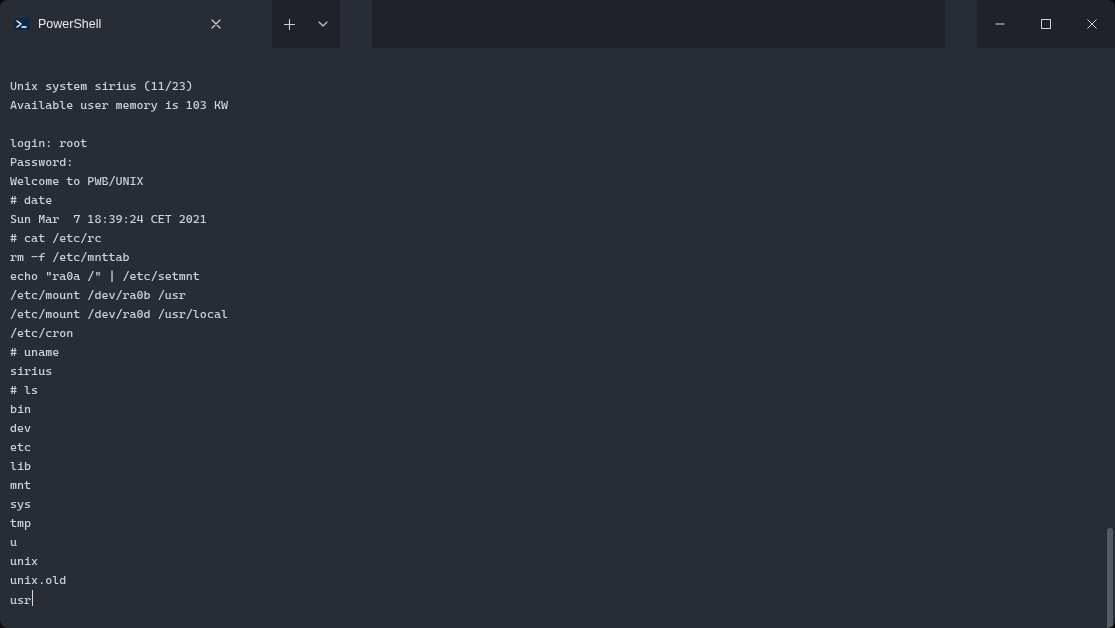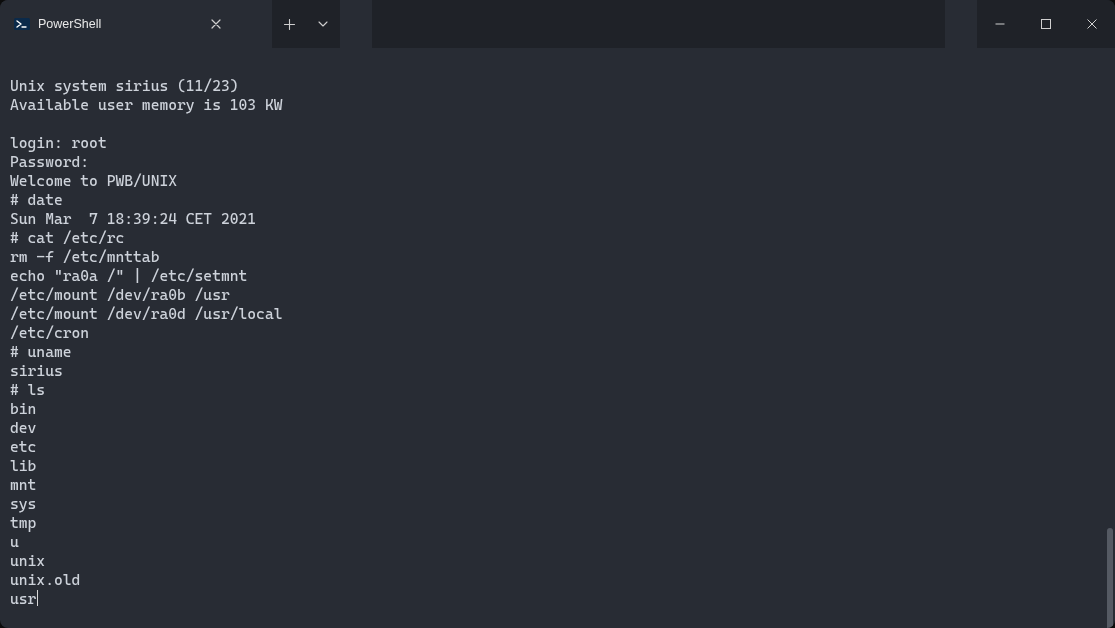--- a/index.html
+++ b/index.html
@@ -83,21 +83,21 @@
       align-items: center;
       justify-content: center;
       color: #d0d0d0;
     }
 
     .terminal {
       height: calc(628px - 48px);
       background: #282c34;
       padding: 10px 10px 6px 10px;
       font-family: 'Cascadia Mono', Consolas, 'Courier New', monospace;
-      font-size: 15px;
+      font-size: 12px;
       line-height: 19px;
       color: #cdd2da;
       white-space: pre;
       overflow: hidden;
       position: relative;
     }
     .cursor {
       display: inline-block;
       width: 1px;
       height: 16px;

